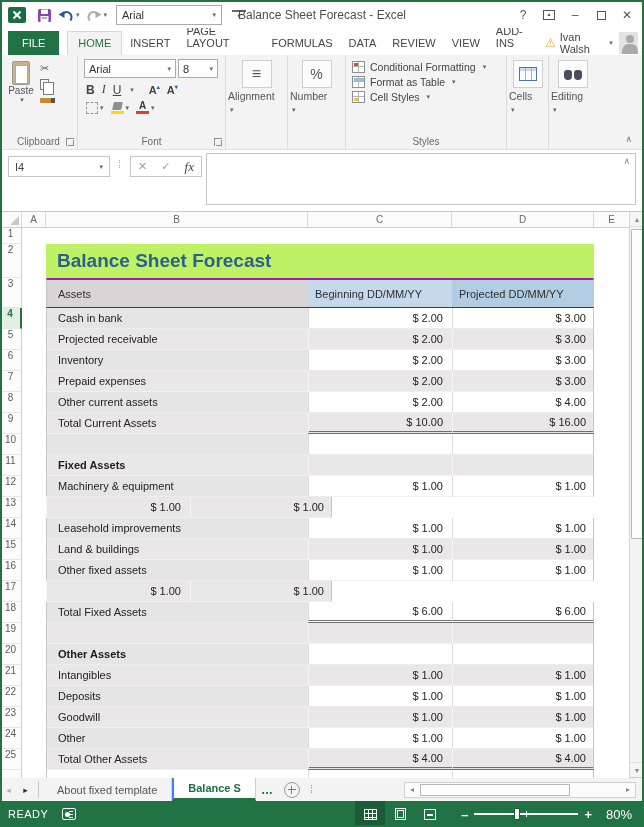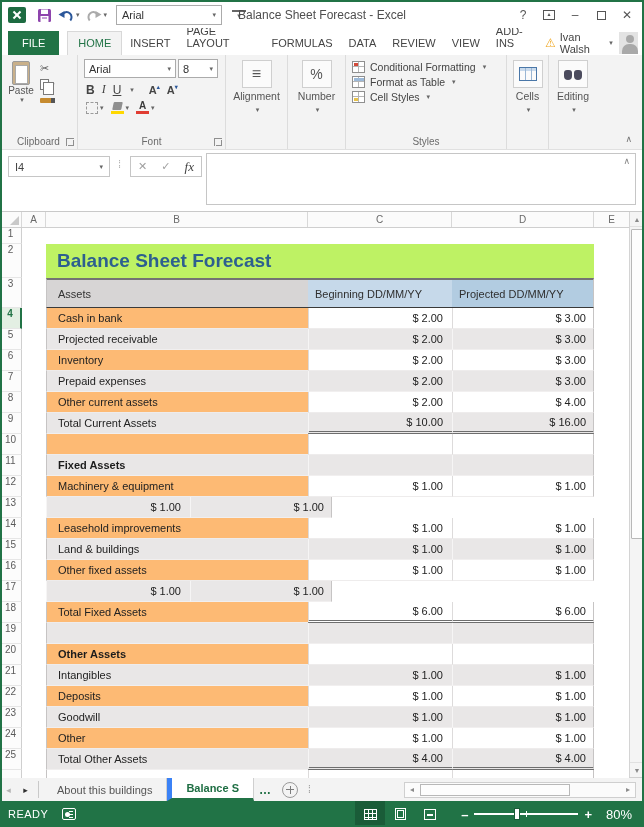--- a/index.html
+++ b/index.html
@@ -63,21 +63,21 @@
   .border-ic { width:12px; height:12px; border:1px dashed #9b9b9b; }
   .fill-ic { width:13px; display:flex; flex-direction:column; align-items:center; }
   .bucket { width:9px; height:8px; background:#8f8f8f; transform:skewX(-12deg); border-radius:1px; }
   .bar-y { width:13px; height:3px; background:#ffd800; margin-top:1px; }
   .bar-r { width:13px; height:3px; background:#e03c32; margin-top:1px; }
   .fcolor { display:flex; flex-direction:column; align-items:center; font-size:10px; font-weight:bold; color:#3b3b3b; line-height:9px; }
   .g-big { width:62px; flex-direction:column; align-items:center; }
   .bigbox { width:30px; height:28px; border:1px solid #cfcfcf; background:#fbfbfb; display:flex; align-items:center; justify-content:center; margin:1px auto 2px; }
   .align-glyph { font-size:16px; color:#555; }
   .pct-glyph { font-size:14px; color:#555; }
-  .bigname { font-size:10.5px; color:#555; text-align:center; }
+  .bigname { font-size:10.5px; color:#555; text-align:left; }
   .g-num { width:58px; }
   .g-styles { width:161px; flex-direction:column; justify-content:flex-start; gap:3px; padding-top:6px; padding-left:6px; }
   .style-item { display:flex; align-items:center; gap:5px; font-size:10.5px; color:#444; }
   .sgrid { width:13px; height:12px; border:1px solid #8f8f8f; background:linear-gradient(#fff,#fff); position:relative; flex:none; }
   .sgrid:before { content:""; position:absolute; inset:0; background:
       linear-gradient(to right, transparent 5px, #b5b5b5 5px, #b5b5b5 6px, transparent 6px),
       linear-gradient(to bottom, transparent 4px, #b5b5b5 4px, #b5b5b5 5px, transparent 5px); }
   .sg-cf:after { content:""; position:absolute; left:1px; top:1px; width:4px; height:3px; background:#d34a3a; }
   .sg-ft:after { content:""; position:absolute; left:1px; top:1px; width:10px; height:3px; background:#9cb9d8; }
   .sg-cs:after { content:""; position:absolute; left:1px; bottom:1px; width:4px; height:3px; background:#e8c34a; }
@@ -112,23 +112,23 @@
   .grow { display:flex; }
   .rn { width:22px; flex:none; background:#fcfcfc; border-right:1px solid #cfcfcf; border-bottom:1px solid #e6e6e6; font-size:10px; color:#5a5a5a; text-align:center; }
   .rn.sel { background:#e3efe3; color:#217346; font-weight:bold; border-right:2px solid #217346; }
   .ac { width:24px; flex:none; background:#fff; }
   .bc { width:262px; flex:none; } .cc { width:144px; flex:none; } .dc { width:142px; flex:none; } .ec { width:35px; flex:none; background:#fff; }
   .r1 { height:16px; } .r2 { height:34px; } .r3 { height:30px; }
   .title-cell { width:548px; font-size:19px; font-weight:bold; color:#2d5f8f; padding:6px 0 0 11px; background:#bef264; white-space:nowrap; }
   .hdr-b { background:#d7d5d5; color:#333; font-size:11px; display:flex; align-items:center; padding-left:11px; border-left:1px solid #c6c4c4; }
   .hdr-c { background:#c6d9ea; color:#2f2f2f; font-size:11px; display:flex; align-items:center; padding-left:7px; }
   .hdr-d { background:#b2cce1; color:#2f2f2f; font-size:11px; display:flex; align-items:center; padding-left:7px; border-right:1px solid #c6c4c4; }
-  .r3 .bc, .r3 .cc, .r3 .dc { border-top:2px solid #737373; border-bottom:1px solid #3a3a3a; }
+  .r3 .bc, .r3 .cc, .r3 .dc { border-top:2px solid #a21caf; border-bottom:1px solid #3a3a3a; }
   .drow { height:21px; }
-  .drow .bc { background:#fdba74; font-size:11px; color:#222; display:flex; align-items:center; padding-left:11px; border-left:1px solid #c6c4c4; border-bottom:1px solid #eeecec; white-space:nowrap; overflow:hidden; }
+  .drow .bc { background:#e5e5e5; font-size:11px; color:#222; display:flex; align-items:center; padding-left:11px; border-left:1px solid #c6c4c4; border-bottom:1px solid #eeecec; white-space:nowrap; overflow:hidden; }
   .drow .cc, .drow .dc { background:#fff; font-size:11px; color:#222; display:flex; align-items:center; justify-content:flex-end; border-bottom:1px solid #eeecec; border-left:1px solid #dddbdb; }
   .drow .cc { padding-right:9px; } .drow .dc { padding-right:7px; border-right:1px solid #c6c4c4; }
   .drow.striped .bc, .drow.striped .cc, .drow.striped .dc { background:#e9e7e7; border-bottom:1px solid #f1efef; }
   .drow.striped .cc, .drow.striped .dc { border-left:1px solid #f6f5f5; }
   .drow.total .cc, .drow.total .dc { border-bottom:3px double #6e6e6e; }
   .drow .bc.section { font-weight:bold; color:#1c1c1c; }
   .strip26 { height:8px; }
   .strip26 .rn { border-bottom:none; }
   .strip26 .bc { background:#fff; border-left:1px solid #c6c4c4; }
   .strip26 .cc { background:#fff; border-left:1px solid #dddbdb; }
@@ -137,21 +137,21 @@
   .vs-up, .vs-down { position:absolute; left:0; right:0; height:15px; display:flex; align-items:center; justify-content:center; font-size:7px; color:#8a8a8a; background:#f4f4f4; }
   .vs-up { top:0; border-bottom:1px solid #e0e0e0; } .vs-down { bottom:0; border-top:1px solid #e0e0e0; }
   .vs-thumb { position:absolute; left:1px; right:1px; top:17px; height:310px; background:#fdfdfd; border:1px solid #b8b8b8; border-radius:1px; }
 
   
   .sheettabs { height:24px; background:#f3f3f3; display:flex; align-items:stretch; border-top:1px solid #cfcfcf; }
   .st-nav { width:17px; display:flex; align-items:center; justify-content:center; font-size:9px; }
   .st-nav.dim { color:#b3b3b3; } .st-nav.on { color:#2e2e2e; }
   .st-sep { width:1px; background:#c9c9c9; margin:3px 4px; }
   .stab { display:flex; align-items:center; padding:0 14px; font-size:11px; color:#555; border-right:1px solid #cfcfcf; }
-  .stab.active { background:#fff; color:#1e6e43; font-weight:bold; border-left:5px solid #3b82f6; border-bottom:3px solid #217346; }
+  .stab.active { background:#fff; color:#1e6e43; font-weight:bold; border-left:2px solid #3b82f6; border-bottom:3px solid #217346; }
   .st-ellipsis { display:flex; align-items:center; color:#1e6e43; font-weight:bold; font-size:12px; padding:0 5px; }
   .st-plus { width:16px; height:16px; border:1px solid #9a9a9a; border-radius:50%; position:relative; align-self:center; margin:0 6px; }
   .st-plus:before, .st-plus:after { content:""; position:absolute; background:#7c7c7c; }
   .st-plus:before { left:3px; right:3px; top:6.5px; height:1px; }
   .st-plus:after { top:3px; bottom:3px; left:6.5px; width:1px; }
   .st-dots { align-self:center; color:#9a9a9a; font-size:10px; letter-spacing:1px; margin:0 4px; }
   .hscroll { margin-left:auto; margin-right:8px; align-self:center; width:232px; height:16px; border:1px solid #cfcfcf; background:#fbfbfb; display:flex; align-items:center; }
   .hs-arrow { width:14px; text-align:center; font-size:8px; color:#8a8a8a; }
   .hs-track { flex:1; position:relative; height:100%; }
   .hs-thumb { position:absolute; left:1px; top:1px; bottom:1px; width:150px; background:#fdfdfd; border:1px solid #b8b8b8; }
@@ -610,21 +610,21 @@
       <div class="vs-up">▲</div>
       <div class="vs-thumb"></div>
       <div class="vs-down">▼</div>
     </div>
   </div>
 
   <div class="sheettabs">
     <div class="st-nav dim">◂</div>
     <div class="st-nav on">▸</div>
     <div class="st-sep"></div>
-    <div class="stab">About this buildings</div>
+    <div class="stab">About fixed template</div>
     <div class="stab active">Balance S</div>
     <div class="st-ellipsis">…</div>
     <div class="st-plus"></div>
     <div class="st-dots">⁞</div>
     <div class="hscroll">
       <div class="hs-arrow">◂</div>
       <div class="hs-track">
           <div class="hs-thumb"></div>
         </div>
       <div class="hs-arrow">▸</div>

